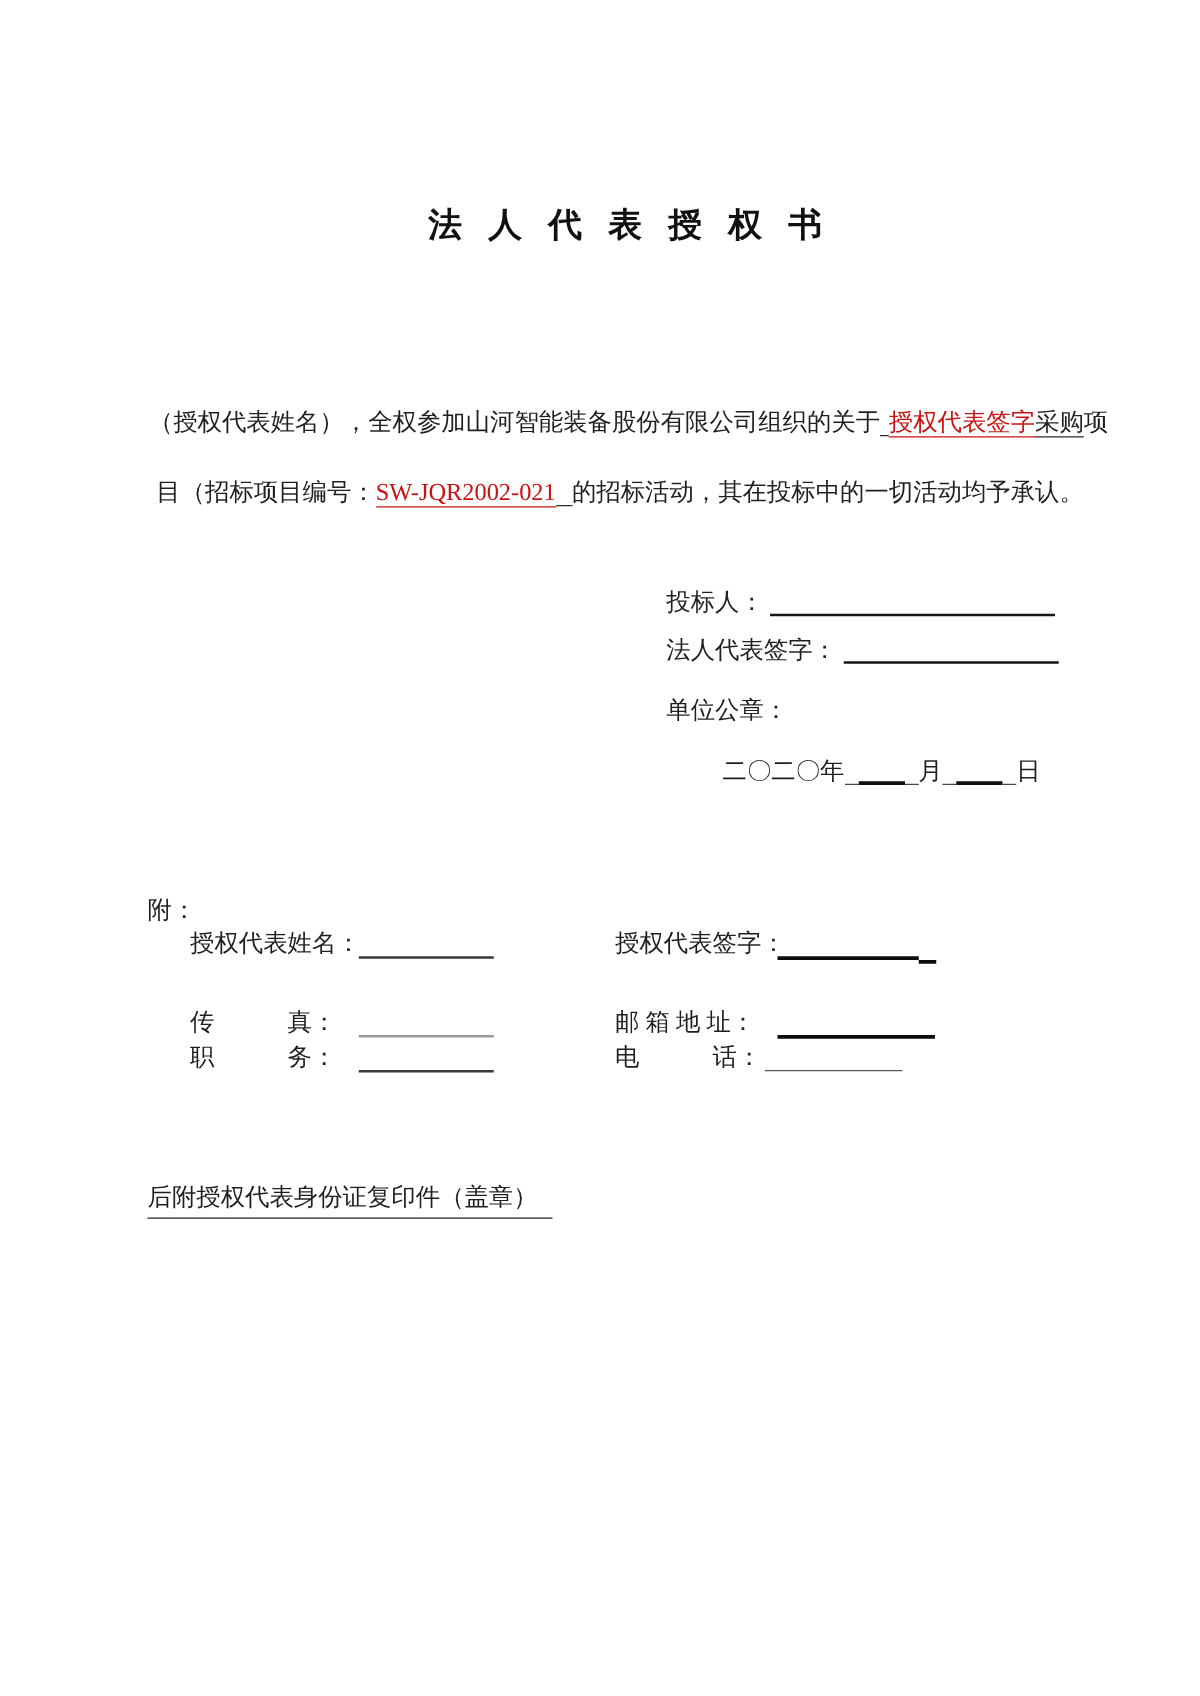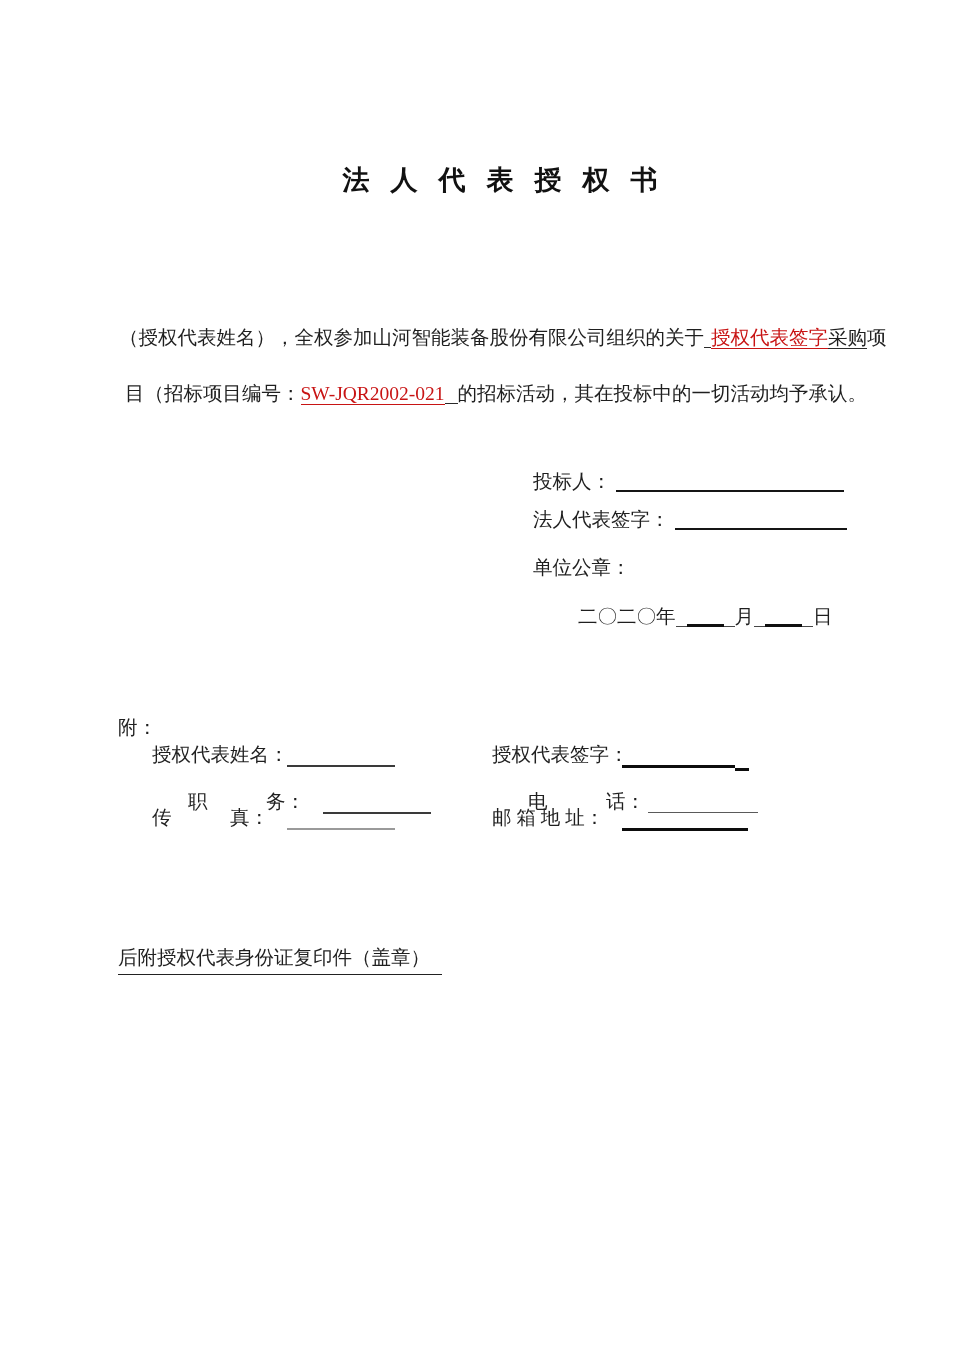--- a/index.html
+++ b/index.html
@@ -49,21 +49,21 @@
   }
   .sl-bidder{width:228px;}
   .sl-legal{width:172px;}
   .ds{display:inline-block;height:1.05em;vertical-align:text-bottom;}
   .ds-thin{width:11px;border-bottom:1.6px solid #474747;}
   .ds-bold{width:37px;border-bottom:3px solid #101010;}
 
   #attach-heading{position:absolute;top:714px;left:118px;font-size:19.5px;}
   .arow{position:absolute;left:0;width:855px;height:32px;font-size:19.5px;}
   #arow1{top:741px;}
-  #arow2{top:788px;margin-left:36px;}
+  #arow2{top:832px;}
   #arow3{top:804px;}
   .al{position:absolute;left:152px;top:0;white-space:pre;}
   .ar{position:absolute;left:492px;top:0;white-space:pre;}
   .uline{position:absolute;top:0;height:24px;}
   .alu{left:287px;width:108px;border-bottom:2px solid #3a3a3a;}
   .alu-light{border-bottom:2.2px solid #9a9a9a;}
   .aru1{left:622px;width:113px;border-bottom:3.5px solid #0d0d0d;}
   .aru1-step{left:735px;width:14px;height:27px;border-bottom:3.5px solid #0d0d0d;}
   .aru2{left:612px;width:110px;border-bottom:1.6px solid #5a5a5a;}
   .aru3{left:622px;width:126px;border-bottom:3.5px solid #0d0d0d;}

